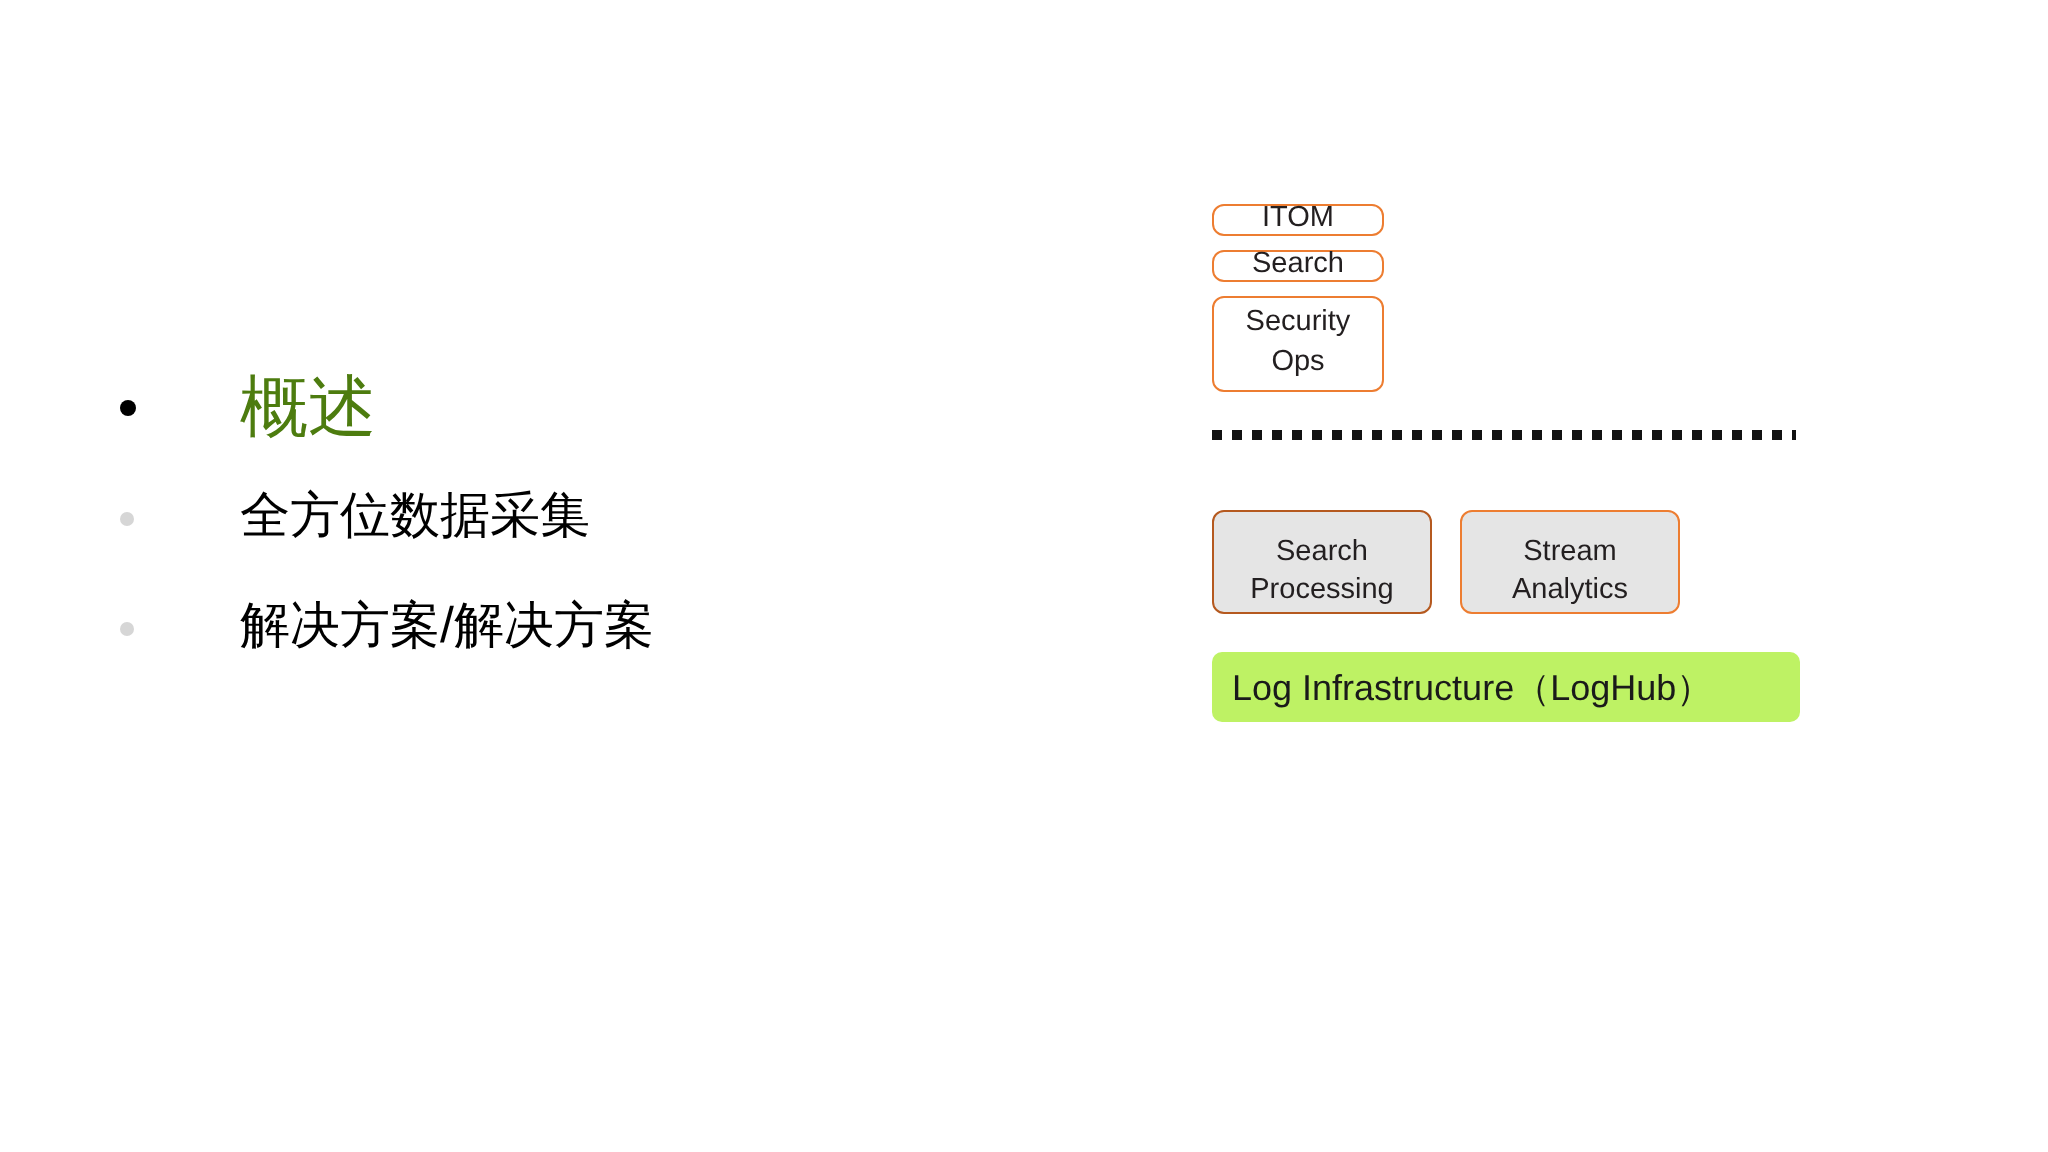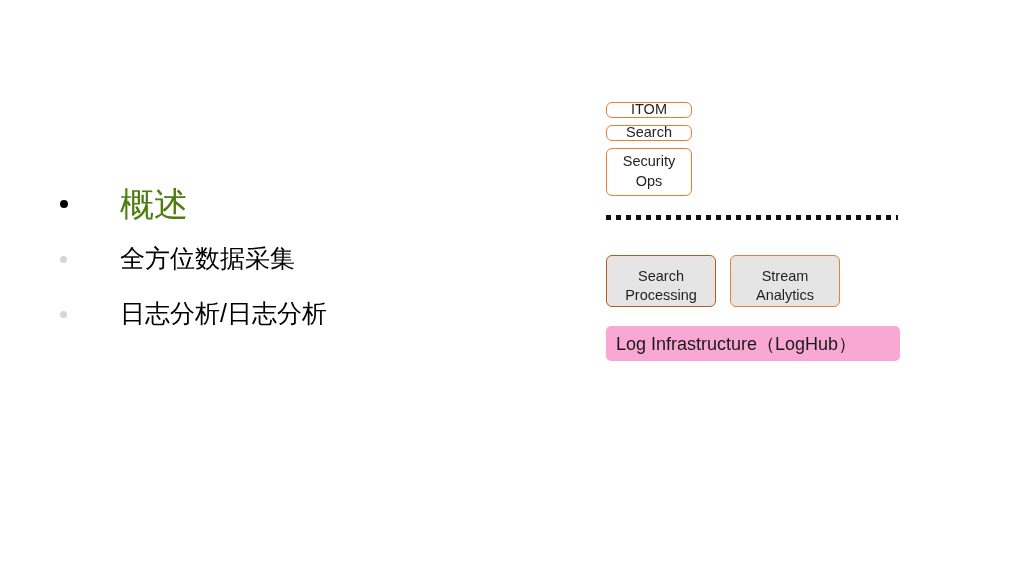--- a/index.html
+++ b/index.html
@@ -125,21 +125,21 @@
     align-items: flex-end;
     justify-content: center;
   }
   .mid-box.dark-border { border-color: #B5591F; }
 
   .infra-bar {
     box-sizing: border-box;
     margin-top: 19px;
     width: 294px;
     height: 35px;
-    background: #f9a8d4;
+    background: #bef264;
     border-radius: 5px;
     color: #1A1A1A;
     font-size: 18px;
     display: flex;
     align-items: center;
     padding-left: 10px;
     white-space: nowrap;
   }
 </style>
 </head>
@@ -154,21 +154,21 @@
       <span class="agenda-label">概述</span>
     </div>
 
     <div class="agenda-item dim">
       <span class="agenda-bullet"></span>
       <span class="agenda-label">全方位数据采集</span>
     </div>
 
     <div class="agenda-item dim">
       <span class="agenda-bullet"></span>
-      <span class="agenda-label">日志分析/日志分析</span>
+      <span class="agenda-label">解决方案/解决方案</span>
     </div>
 
   </div>
 
   <div id="diagram">
 
     <div>
       <div class="stack-box h1">
         <span>ITOM</span>
       </div>

